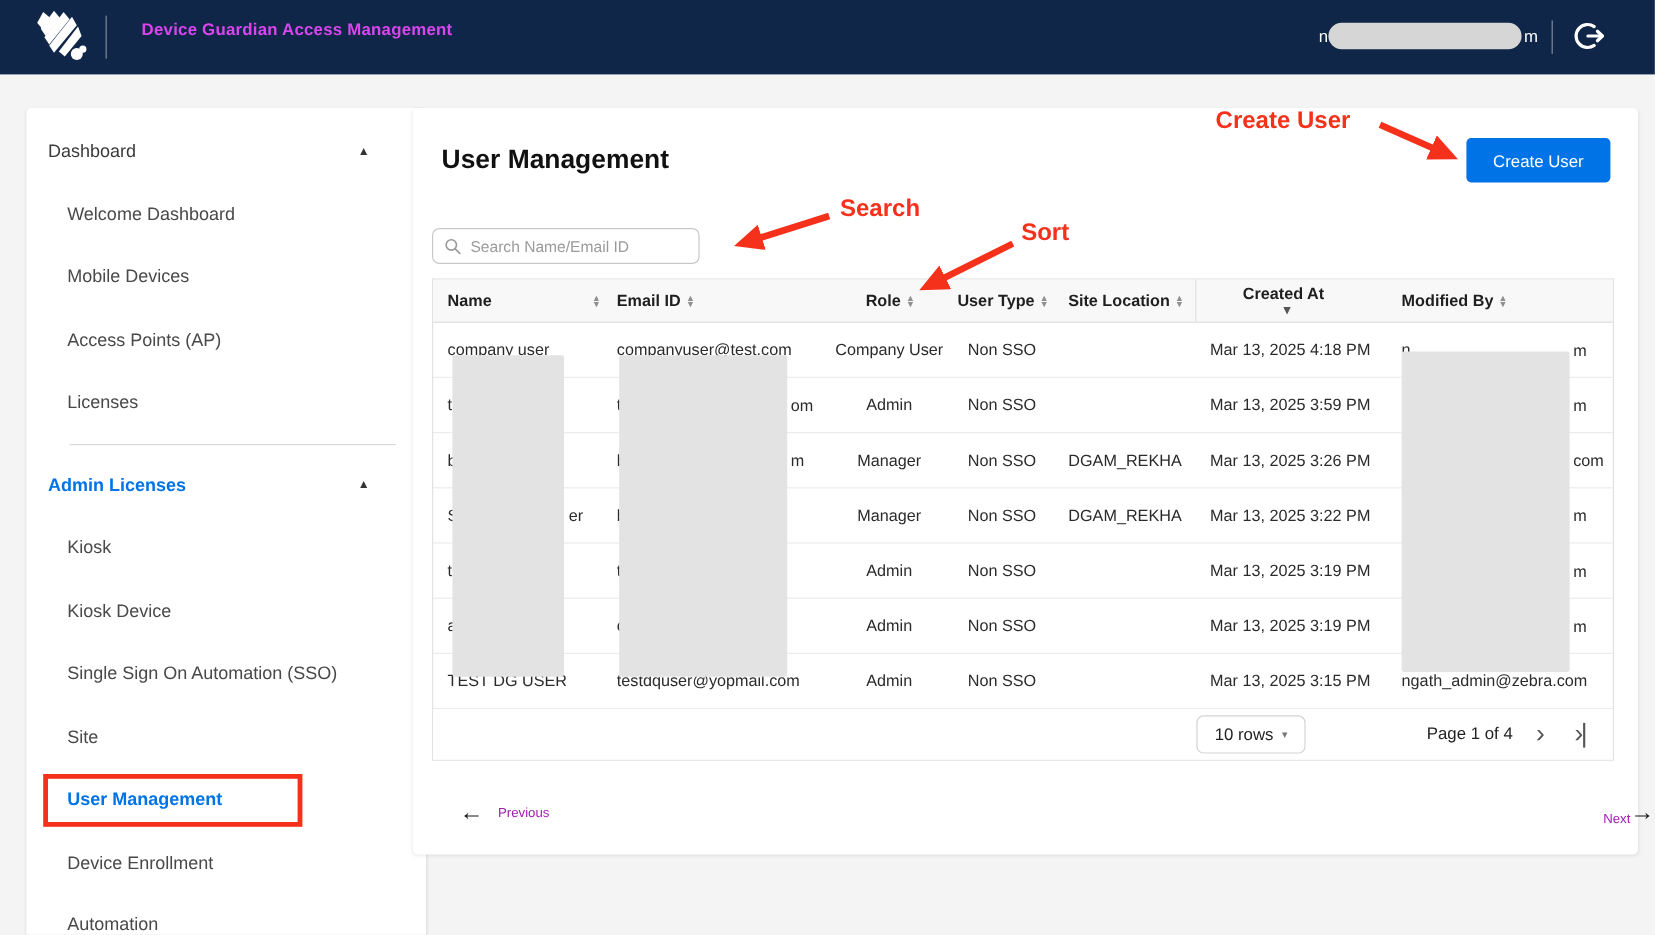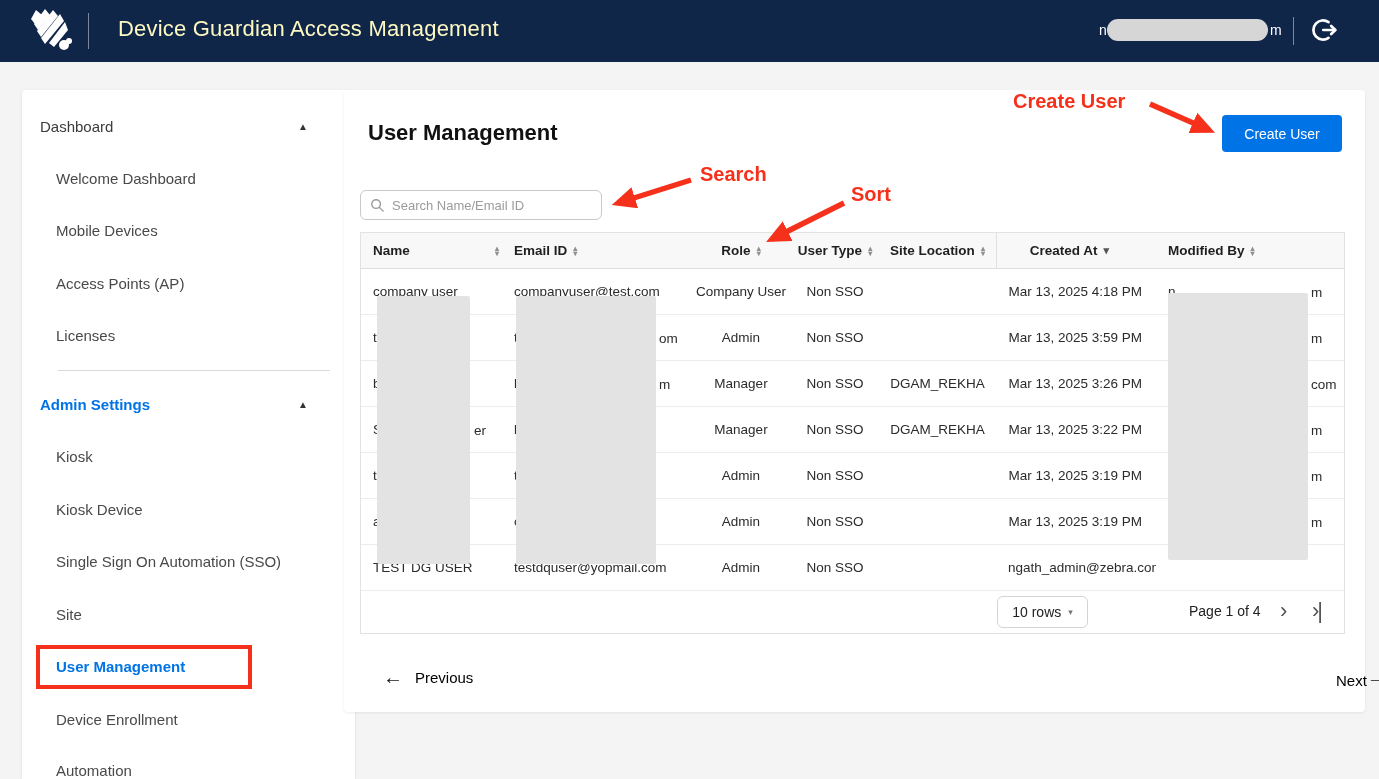--- a/index.html
+++ b/index.html
@@ -2,21 +2,21 @@
 <html><head>
 <meta charset="utf-8">
 <style>
   * { margin:0; padding:0; box-sizing:border-box; }
   html,body { width:1379px; height:779px; overflow:hidden; background:#f4f4f4;
               font-family:"Liberation Sans", sans-serif; }
   .abs { position:absolute; }
 
   
   .topbar { position:absolute; left:0; top:0; width:1379px; height:62px; background:#0f2648; z-index:10; }
-  .topbar-title { position:absolute; left:118px; top:16px; color:#fef9c3; font-size:22px; font-weight:normal; letter-spacing:.2px; }
+  .topbar-title { position:absolute; left:118px; top:16px; color:#d946ef; font-size:14px; font-weight:bold; letter-spacing:.2px; }
   .vdiv { position:absolute; width:1px; background:rgba(255,255,255,.45); }
   .email-frag { position:absolute; color:#fff; font-size:14px; top:22px; }
   .email-pill { position:absolute; left:1107px; top:19px; width:161px; height:22px; background:#d6d6d6; border-radius:11px; }
   .logout { position:absolute; left:1311px; top:16px; width:28px; height:28px; cursor:pointer; }
 
   
   .sidebar { position:absolute; left:22px; top:90px; width:333px; height:689px; background:#fff;
              box-shadow:0 1px 3px rgba(0,0,0,.10); border-radius:4px 4px 0 0; }
   .side-item { position:absolute; left:0; width:300px; height:38px; line-height:38px; font-size:15px; color:#494949; cursor:pointer; }
   .side-item .lbl { position:absolute; left:34px; }
@@ -25,40 +25,40 @@
   .side-item.blue .lbl { color:#0073e6; font-weight:bold; }
   .side-divider { position:absolute; left:36px; width:272px; height:1px; background:#d9d9d9; }
   .red-frame { position:absolute; border:4px solid #f5311c; z-index:30; pointer-events:none; }
 
   
   .main-card { position:absolute; left:344px; top:90px; width:1021px; height:622px; background:#fff;
                box-shadow:0 1px 3px rgba(0,0,0,.08); border-radius:4px; }
   .page-title { position:absolute; left:368px; top:120px; font-size:22px; font-weight:bold; color:#111; }
   .create-btn { position:absolute; left:1222px; top:115px; width:120px; height:37px; background:#0073e6; color:#fff;
                 font-size:14px; border:none; border-radius:4px; cursor:pointer; font-family:inherit; }
-  .search-wrap { position:absolute; left:360px; top:190px; width:242px; height:30px; border:1px solid #c9c9c9;
+  .search-wrap { position:absolute; left:360px; top:190px; width:223px; height:30px; border:1px solid #c9c9c9;
                  border-radius:6px; background:#fff; display:flex; align-items:center; padding-left:9px; }
   .search-wrap input { border:none; outline:none; font-size:13px; color:#333; width:190px; margin-left:7px;
                        font-family:inherit; background:transparent; }
   .search-wrap input::placeholder { color:#9b9b9b; }
 
   
   .table { position:absolute; left:360px; top:232px; width:985px; border:1px solid #e2e2e2; background:#fff; }
   .tr { display:grid; grid-template-columns:138px 192px 100px 88px 117px 160px 190px; align-items:stretch;
         height:46px; border-bottom:1px solid #ececec; position:relative; }
   .tr.head { height:36px; background:#f8f8f8; border-bottom:1px solid #dedede; }
   .td,.th { display:flex; align-items:center; font-size:13.5px; color:#2b2b2b; overflow:hidden; }
   .th { font-weight:bold; color:#1f1f1f; }
   .c-name   { padding-left:12px; justify-content:space-between; }
   .c-email  { padding-left:15px; justify-content:flex-start; }
   .c-role   { justify-content:center; }
   .c-type   { justify-content:center; }
   .c-site   { justify-content:center; }
   .c-created{ justify-content:flex-end; padding-right:14px; }
-  .th.c-created { justify-content:center; border-left:1px solid #e0e0e0; }
+  .th.c-created { justify-content:center; border-left:1px solid #e0e0e0;flex-direction:column; }
   .c-mod    { padding-left:12px; justify-content:flex-start; }
   .sorticon { display:inline-flex; flex-direction:column; margin-left:6px; }
   .sorticon i { font-style:normal; font-size:8px; line-height:5px; color:#8f8f8f; }
   .sortdesc { font-style:normal; font-size:11px; color:#555; margin-left:6px; }
   .post { position:absolute; top:50%; transform:translateY(-50%); font-size:13.5px; color:#2b2b2b; }
   .post.name  { left:113px; }
   .post.email { left:298px; }
   .post.mod   { left:950px; }
 
   
@@ -68,21 +68,21 @@
                  font-size:14px; color:#222; cursor:pointer; background:#fff; }
   .rows-select .caret { font-size:9px; color:#777; }
   .page-info { position:absolute; left:828px; top:12px; font-size:14px; color:#222; }
   .pg-next { position:absolute; left:919px; top:6px; font-size:22px; color:#555; cursor:pointer; line-height:28px; }
   .pg-last { position:absolute; left:951px; top:6px; font-size:22px; color:#555; cursor:pointer; line-height:28px; letter-spacing:-2px; }
 
   
   .nav-prev { position:absolute; left:383px; top:666px; display:flex; align-items:center; gap:12px; cursor:pointer; }
   .nav-next { position:absolute; left:1336px; top:666px; display:flex; align-items:flex-end; gap:0; cursor:pointer; }
   .nav-arrow { font-size:20px; color:#111; }
-  .nav-lbl { font-size:15px; color:#000000; }
+  .nav-lbl { font-size:11px; color:#a21caf; }
 
   
   .redact { position:absolute; background:#e3e3e3; z-index:5; border-radius:2px; }
 
   
   .anno { position:absolute; color:#f5311c; font-weight:bold; font-size:20px; z-index:40; }
   #arrows { position:absolute; left:0; top:0; width:1379px; height:779px; z-index:39; pointer-events:none; }
 </style>
 </head>
 <body>
@@ -126,21 +126,21 @@
       <span class="lbl">Mobile Devices</span>
     </div>
   <div class="side-item" style="top:175px;">
       <span class="lbl">Access Points (AP)</span>
     </div>
   <div class="side-item" style="top:227px;">
       <span class="lbl">Licenses</span>
     </div>
   <div class="side-divider" style="top:280px;"></div>
   <div class="side-item section blue" style="top:296px;">
-    <span class="lbl">Admin Settings</span>
+    <span class="lbl">Admin Licenses</span>
     <span class="caret">▲</span>
   </div>
   <div class="side-item" style="top:348px;">
       <span class="lbl">Kiosk</span>
     </div>
   <div class="side-item" style="top:401px;">
       <span class="lbl">Kiosk Device</span>
     </div>
   <div class="side-item" style="top:453px;">
       <span class="lbl">Single Sign On Automation (SSO)</span>
@@ -293,20 +293,21 @@
     <div class="td c-mod">n</div>
     <span class="post mod">m</span>
   </div>
 
   <div class="tr">
     <div class="td c-name">TEST DG USER</div>
     <div class="td c-email">testdquser@yopmail.com</div>
     <div class="td c-role">Admin</div>
     <div class="td c-type">Non SSO</div>
     <div class="td c-site"></div>
+    <div class="td c-created">Mar 13, 2025 3:15 PM</div>
     <div class="td c-mod">ngath_admin@zebra.com</div>
   </div>
 
   <div class="tfoot">
     <div class="rows-select">
       <span>10 rows</span>
       <span class="caret">▾</span>
     </div>
     <div class="page-info">Page 1 of 4</div>
     <div class="pg-next">›</div>

